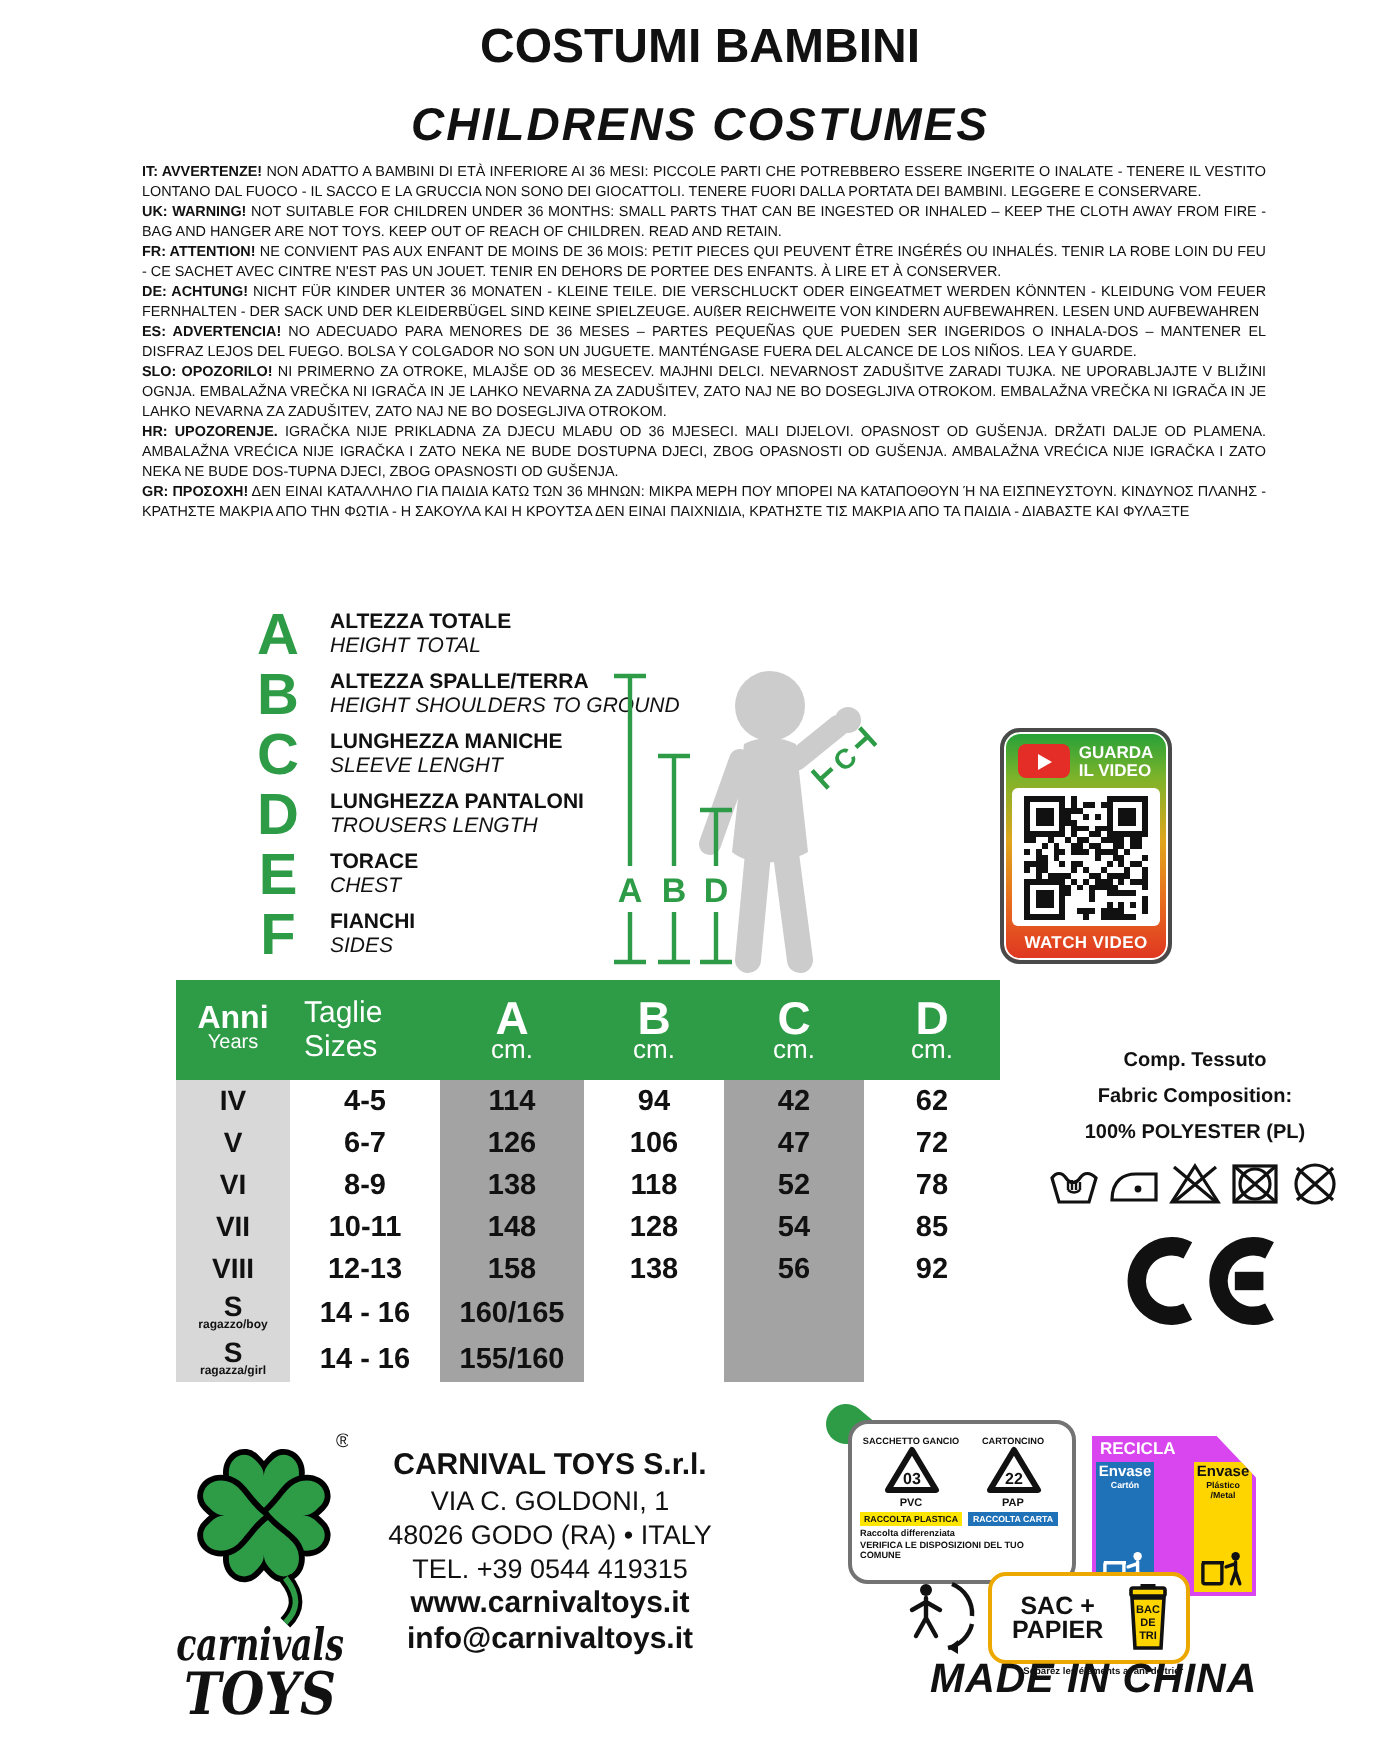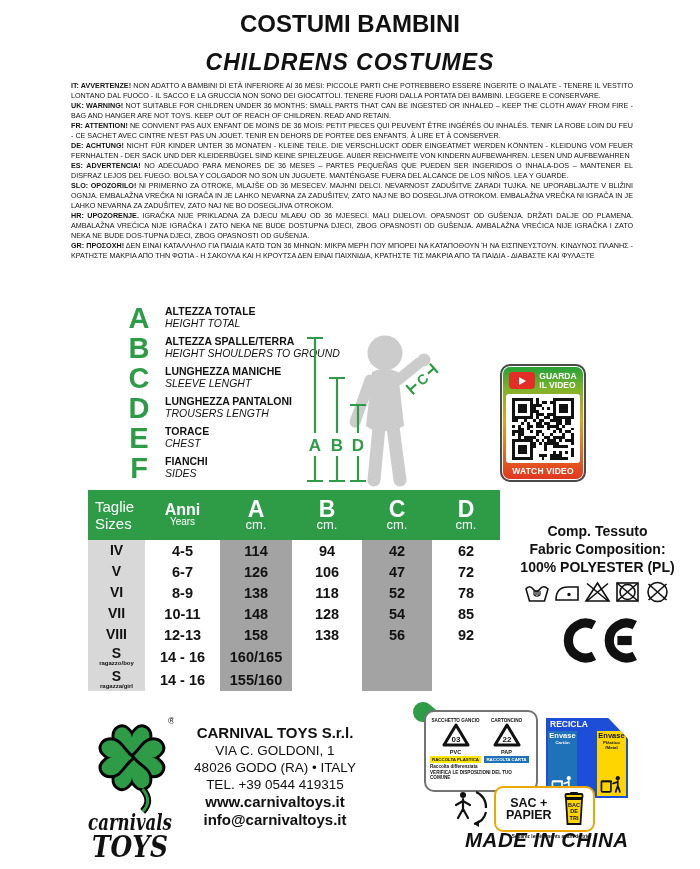--- a/index.html
+++ b/index.html
@@ -49,21 +49,21 @@
   .th-col .big{font-size:23px;font-weight:800;line-height:19px;}
   .th-col .small{font-size:13px;line-height:12px;}
   .td{display:flex;flex-direction:column;align-items:center;justify-content:center;font-size:14.5px;font-weight:700;}
   .col-s{background:#d8d8d8;}
   .col-a,.col-c{background:#a3a3a3;}
   .td .sz{font-weight:800;font-size:14px;line-height:13px;}
   .td .sub{font-size:6px;font-weight:700;line-height:6px;}
 
   
   .comp{top:522px;left:505px;width:185px;text-align:center;}
-  .comp-line{font-size:14px;font-weight:800;line-height:18px;}
+  .comp-line{font-size:10px;font-weight:800;line-height:18px;}
   .care-row{display:flex;justify-content:center;gap:3px;margin-top:4px;}
   .ce-wrap{margin-top:13px;}
 
   
   .logo{top:711px;left:86px;}
   .company{top:724px;left:186px;width:178px;text-align:center;}
   .c-name{font-size:15px;font-weight:800;line-height:18px;}
   .c-line{font-size:13.5px;line-height:17px;}
   .c-bold{font-size:15px;font-weight:800;line-height:18px;}
 
@@ -74,21 +74,21 @@
   .it-cols{display:flex;justify-content:space-around;}
   .it-col{display:flex;flex-direction:column;align-items:center;width:50%;}
   .it-h{font-size:4.6px;font-weight:800;text-align:center;line-height:5px;height:9px;display:flex;align-items:flex-end;}
   .chip{font-size:4.4px;font-weight:800;padding:1px 2px;margin-top:1px;white-space:nowrap;}
   .chip-y{background:#ffe600;color:#111;}
   .chip-b{background:#1f71b8;color:#fff;}
   .it-note1{font-size:4.6px;font-weight:800;margin-top:1px;}
   .it-note2{font-size:4.6px;font-weight:800;margin-top:1px;}
 
   
-  .recicla{top:718px;left:546px;width:82px;height:80px;background:#1d4ed8;
+  .recicla{top:718px;left:546px;width:82px;height:80px;background:#d946ef;
     clip-path:polygon(0 0,76% 0,100% 26%,100% 100%,0 100%);}
   .rec-h{position:absolute;top:1px;left:4px;color:#fff;font-weight:800;font-size:8.5px;}
   .rec-body{position:absolute;top:13px;left:2px;right:2px;bottom:2px;display:flex;gap:20px;}
   .env{flex:1;display:flex;flex-direction:column;align-items:center;padding-top:1px;}
   .env-blue{background:#1f71b8;color:#fff;}
   .env-yel{background:#ffd500;color:#111;}
   .env-t{font-size:7.5px;font-weight:800;line-height:8px;}
   .env-s{font-size:4.4px;font-weight:700;line-height:5px;text-align:center;min-height:5px;}
   .env svg{margin-top:auto;margin-bottom:2px;}
 
@@ -204,27 +204,27 @@
     <div class="qr-box">
       <svg id="qr" width="62" height="62" viewBox="0 0 21 21" shape-rendering="crispEdges">
           <path d="M8 0h1v1h-1zM8 1h1v1h-1zM10 1h1v1h-1zM11 1h1v1h-1zM13 1h1v1h-1zM7 2h1v1h-1zM8 2h1v1h-1zM9 2h1v1h-1zM7 3h1v1h-1zM10 3h1v1h-1zM12 3h1v1h-1zM7 4h1v1h-1zM8 4h1v1h-1zM8 5h1v1h-1zM9 5h1v1h-1zM10 5h1v1h-1zM12 5h1v1h-1zM13 5h1v1h-1zM8 6h1v1h-1zM11 6h1v1h-1zM12 6h1v1h-1zM0 7h1v1h-1zM1 7h1v1h-1zM4 7h1v1h-1zM7 7h1v1h-1zM9 7h1v1h-1zM10 7h1v1h-1zM13 7h1v1h-1zM14 7h1v1h-1zM15 7h1v1h-1zM16 7h1v1h-1zM18 7h1v1h-1zM19 7h1v1h-1zM3 8h1v1h-1zM5 8h1v1h-1zM8 8h1v1h-1zM9 8h1v1h-1zM11 8h1v1h-1zM12 8h1v1h-1zM15 8h1v1h-1zM16 8h1v1h-1zM18 8h1v1h-1zM19 8h1v1h-1zM0 9h1v1h-1zM2 9h1v1h-1zM5 9h1v1h-1zM6 9h1v1h-1zM8 9h1v1h-1zM9 9h1v1h-1zM10 9h1v1h-1zM12 9h1v1h-1zM13 9h1v1h-1zM14 9h1v1h-1zM15 9h1v1h-1zM17 9h1v1h-1zM2 10h1v1h-1zM3 10h1v1h-1zM5 10h1v1h-1zM12 10h1v1h-1zM15 10h1v1h-1zM16 10h1v1h-1zM20 10h1v1h-1zM0 11h1v1h-1zM1 11h1v1h-1zM2 11h1v1h-1zM3 11h1v1h-1zM6 11h1v1h-1zM8 11h1v1h-1zM9 11h1v1h-1zM14 11h1v1h-1zM16 11h1v1h-1zM18 11h1v1h-1zM19 11h1v1h-1zM0 12h1v1h-1zM2 12h1v1h-1zM3 12h1v1h-1zM8 12h1v1h-1zM10 12h1v1h-1zM13 12h1v1h-1zM17 12h1v1h-1zM20 12h1v1h-1zM2 13h1v1h-1zM4 13h1v1h-1zM5 13h1v1h-1zM6 13h1v1h-1zM7 13h1v1h-1zM11 13h1v1h-1zM12 13h1v1h-1zM14 13h1v1h-1zM15 13h1v1h-1zM16 13h1v1h-1zM17 13h1v1h-1zM20 13h1v1h-1zM8 14h1v1h-1zM10 14h1v1h-1zM12 14h1v1h-1zM13 14h1v1h-1zM14 14h1v1h-1zM16 14h1v1h-1zM18 14h1v1h-1zM19 14h1v1h-1zM20 14h1v1h-1zM7 15h1v1h-1zM9 15h1v1h-1zM11 15h1v1h-1zM12 15h1v1h-1zM13 15h1v1h-1zM14 15h1v1h-1zM15 15h1v1h-1zM20 15h1v1h-1zM7 16h1v1h-1zM11 16h1v1h-1zM14 16h1v1h-1zM15 16h1v1h-1zM16 16h1v1h-1zM17 16h1v1h-1zM18 16h1v1h-1zM11 17h1v1h-1zM20 17h1v1h-1zM14 18h1v1h-1zM16 18h1v1h-1zM18 18h1v1h-1zM20 18h1v1h-1zM9 19h1v1h-1zM10 19h1v1h-1zM11 19h1v1h-1zM13 19h1v1h-1zM14 19h1v1h-1zM15 19h1v1h-1zM16 19h1v1h-1zM20 19h1v1h-1zM10 20h1v1h-1zM13 20h1v1h-1zM14 20h1v1h-1zM15 20h1v1h-1zM16 20h1v1h-1zM17 20h1v1h-1zM18 20h1v1h-1z" fill="#111"></path>
           <path fill-rule="evenodd" fill="#111" d="M0 0h7v7h-7z M1 1h5v5h-5z M2 2h3v3h-3z M14 0h7v7h-7z M15 1h5v5h-5z M16 2h3v3h-3z M0 14h7v7h-7z M1 15h5v5h-5z M2 16h3v3h-3z"></path>
         </svg>
     </div>
     <div class="qr-bottom">WATCH VIDEO</div>
   </div>
 
   <div class="abs sizetable">
+    <div class="th th-anni">
+      <span class="big">Anni</span>
+      <span class="small">Years</span>
+    </div>
     <div class="th th-size">
       <span>Taglie</span>
       <span>Sizes</span>
-    </div>
-    <div class="th th-anni">
-      <span class="big">Anni</span>
-      <span class="small">Years</span>
     </div>
     <div class="th th-col">
       <span class="big">A</span>
       <span class="small">cm.</span>
     </div>
     <div class="th th-col">
       <span class="big">B</span>
       <span class="small">cm.</span>
     </div>
     <div class="th th-col">

